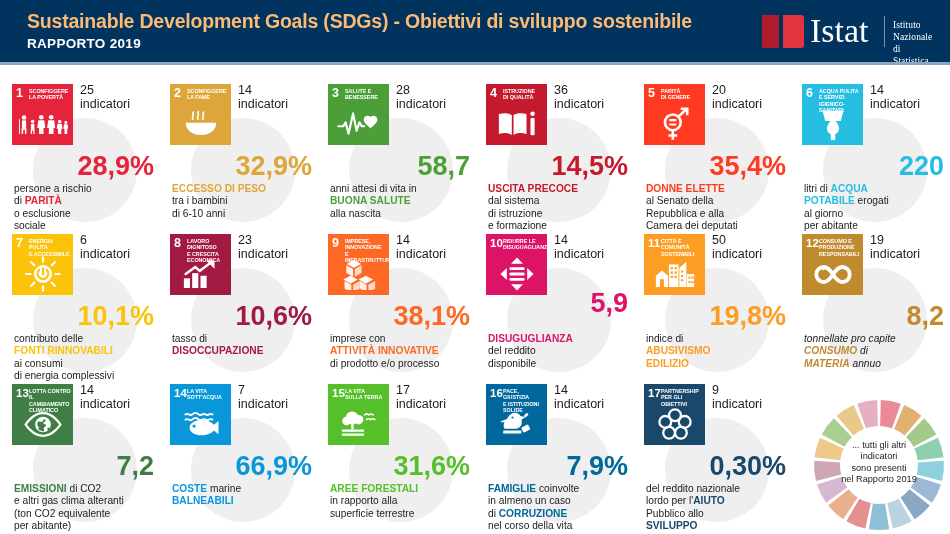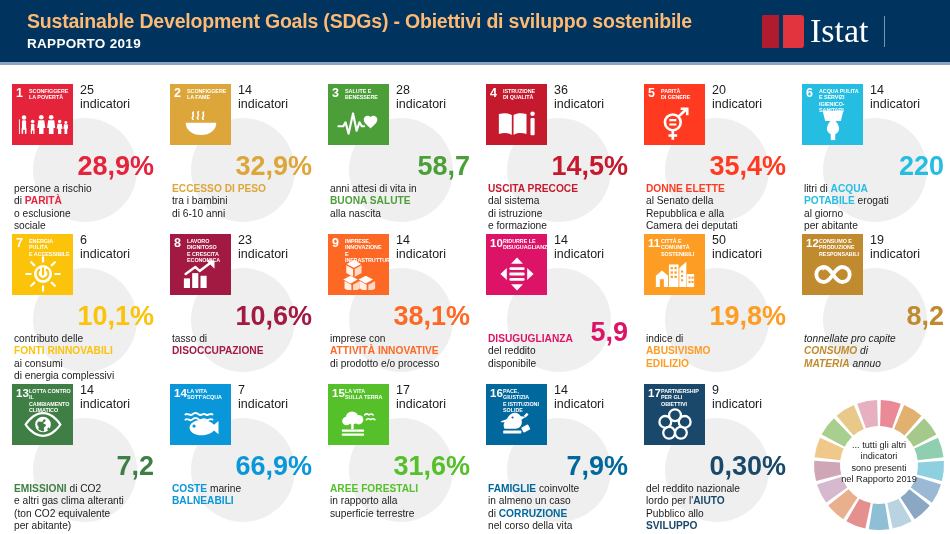--- a/index.html
+++ b/index.html
@@ -95,20 +95,24 @@
 
   <div class="header">
     <div class="h-title">Sustainable Development Goals (SDGs) - Obiettivi di sviluppo sostenibile</div>
     <div class="h-sub">RAPPORTO 2019</div>
 
     <div class="logo">
       <div class="logo-b1"></div>
       <div class="logo-b2"></div>
       <div class="logo-word">Istat</div>
       <div class="logo-div"></div>
+      <div class="logo-tag">
+        <div>Istituto Nazionale</div>
+        <div>di Statistica</div>
+      </div>
     </div>
   </div>
   <div class="header-underline"></div>
 
   <div class="grid" id="grid">
       <div class="card" style="left: 0px; top: 0px;">
         <div class="circle"></div>
         <div class="tile" style="background: rgb(229, 36, 59);">
           <div class="tile-num">1</div>
           <div class="tile-txt">
@@ -364,21 +368,21 @@
                 <path d="M39.5 20 32 27V13z"></path>
     <rect x="11" y="12" width="18" height="3.4" rx="1.5"></rect>
     <rect x="11" y="18.3" width="18" height="3.4" rx="1.5"></rect>
     <rect x="11" y="24.6" width="18" height="3.4" rx="1.5"></rect>
               </g>
             </svg>
           </div>
         </div>
         <div class="ind-num">14</div>
         <div class="ind-lbl">indicatori</div>
-        <div class="stat" style="color: rgb(221, 19, 103); right: 4px; top: 96px; text-align: right;">5,9</div>
+        <div class="stat" style="color: rgb(221, 19, 103); right: 4px; top: 67px; text-align: right;">5,9</div>
         <div class="desc" style="left: 14px; right: 2px; top: 111px;"><b style="color: rgb(221, 19, 103);">DISUGUGLIANZA</b><br>del reddito<br>disponibile</div>
       </div>
       <div class="card" style="left: 632px; top: 150px;">
         <div class="circle"></div>
         <div class="tile" style="background: rgb(253, 157, 36);">
           <div class="tile-num" style="font-size: 11.5px;">11</div>
           <div class="tile-txt">
             <div>CITTÀ E COMUNITÀ</div>
             <div>SOSTENIBILI</div>
           </div>

